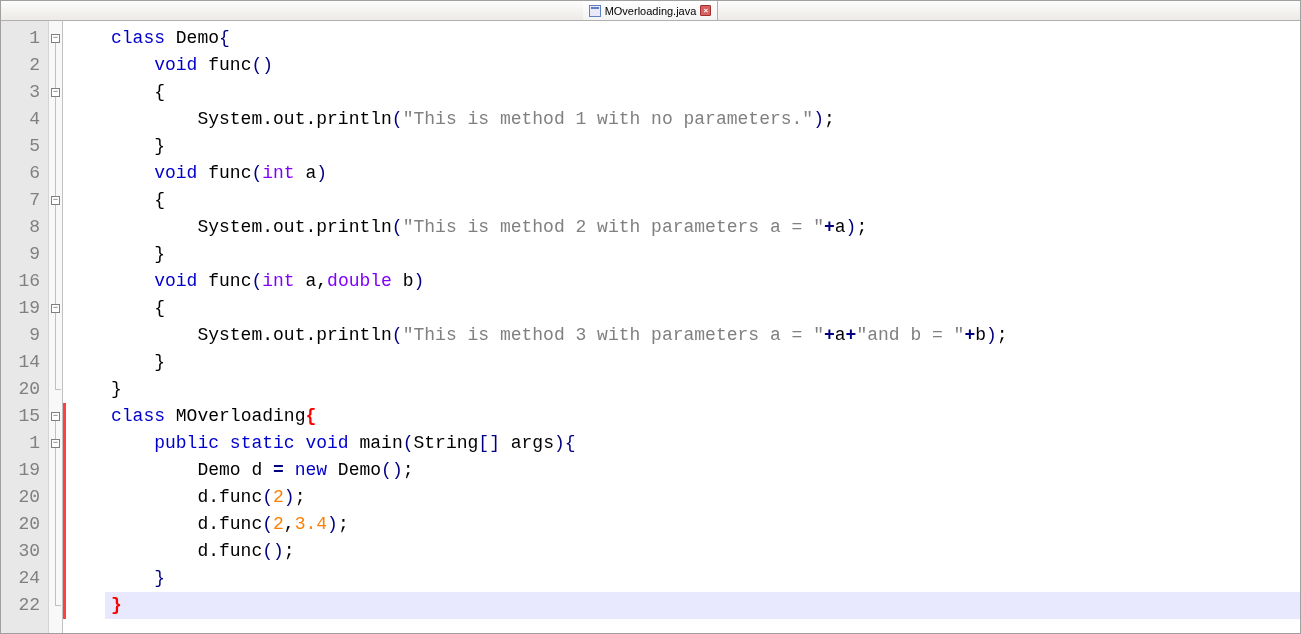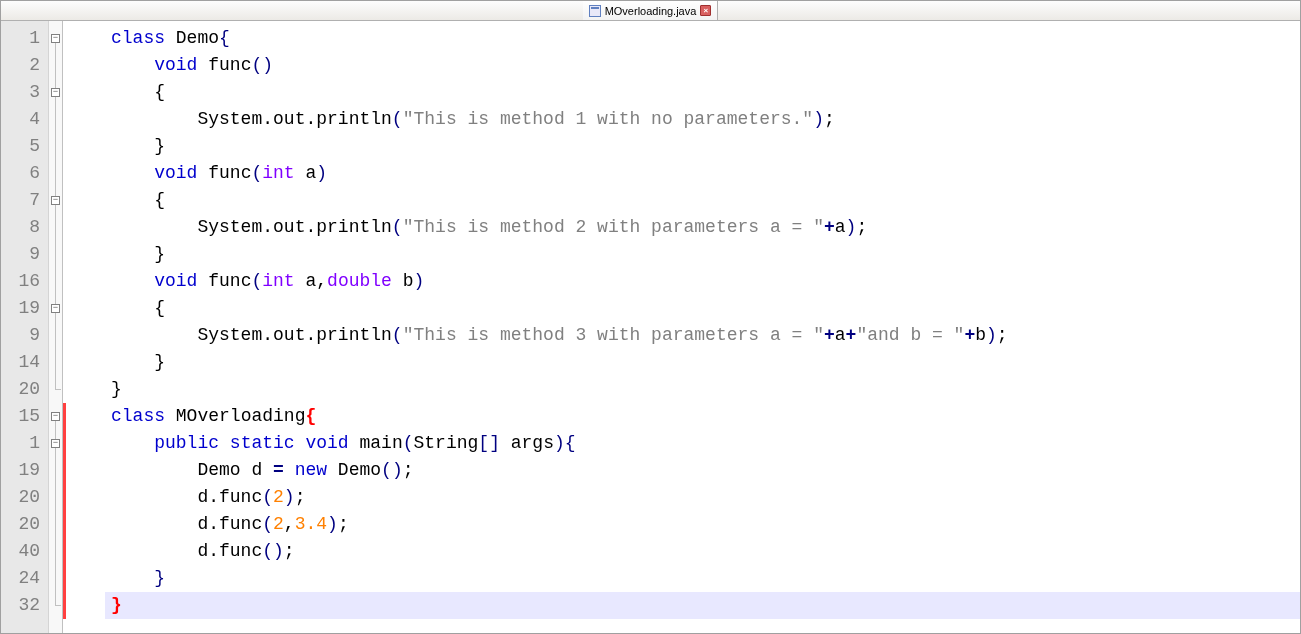--- a/index.html
+++ b/index.html
@@ -157,23 +157,23 @@
       <div>16</div>
       <div>19</div>
       <div>9</div>
       <div>14</div>
       <div>20</div>
       <div>15</div>
       <div>1</div>
       <div>19</div>
       <div>20</div>
       <div>20</div>
-      <div>40</div>
+      <div>30</div>
       <div>24</div>
-      <div>32</div>
+      <div>22</div>
     </div>
   <div class="fold-col" id="foldcol">
       <div class="frow">
         <div class="fold-box">−</div>
         <div class="fold-line" style="top: 18px;"></div>
       </div>
       <div class="frow">
         <div class="fold-line"></div>
       </div>
       <div class="frow">

